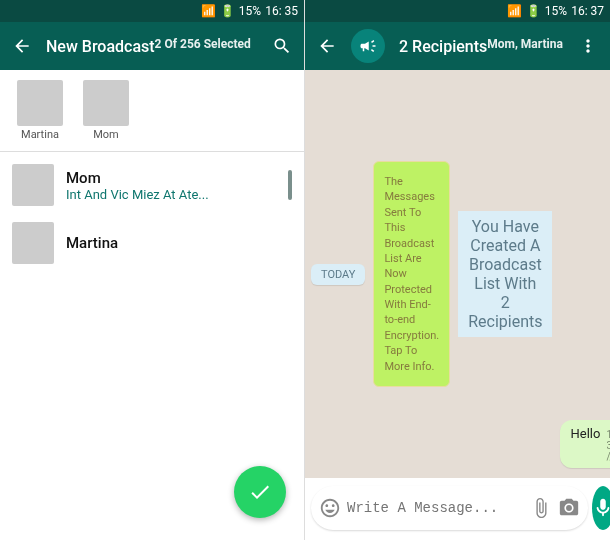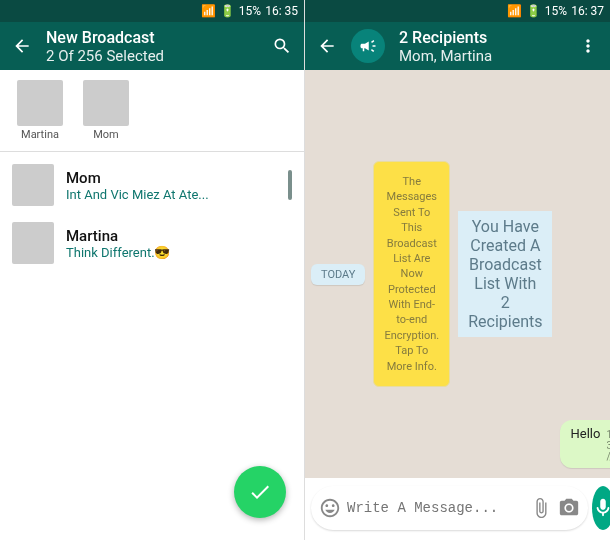--- a/index.html
+++ b/index.html
@@ -1,40 +1,40 @@
 <!DOCTYPE html>
 <html><head>
   <meta charset="utf-8">
   <style>
     * { margin: 0; padding: 0; box-sizing: border-box; }
     body { font-family: -apple-system, Roboto, sans-serif; background: #fff; width: 610px; height: 540px; display: flex; }
     .screen { width: 305px; height: 540px; position: relative; overflow: hidden; }
     .screen-left { border-right: 1px solid #ddd; }
     .statusbar { height: 22px; background: #0a4a42; color: #fff; font-size: 12px; display: flex; justify-content: flex-end; align-items: center; padding: 0 6px; gap: 4px; }
     .header { height: 48px; background: #075E54; color: #fff; display: flex; align-items: center; padding: 0 12px; gap: 14px; }
-    .header-title-block { flex: 1; display: flex; flex-direction: column; }
+    .header-title-block { flex: 1; display: flex; flex-direction: row; }
     .header-title { font-size: 16px; font-weight: 500; }
-    .header-subtitle { font-size: 15px; opacity: 0.9; }
+    .header-subtitle { font-size: 12px; opacity: 0.9; font-weight: bold; }
     .icon-btn { cursor: pointer; display: flex; align-items: center; justify-content: center; }
     .selected-row { display: flex; gap: 10px; padding: 10px 12px 6px; }
     .selected-chip { display: flex; flex-direction: column; align-items: center; width: 56px; }
     .selected-avatar { width: 46px; height: 46px; background: #ccc; border-radius: 2px; }
     .selected-name { font-size: 11px; color: #555; margin-top: 2px; text-align: center; white-space: nowrap; overflow: hidden; text-overflow: ellipsis; width: 56px; }
     .divider { height: 1px; background: #ddd; margin: 4px 0; }
     .contact-row { display: flex; align-items: center; padding: 8px 12px; gap: 12px; cursor: pointer; }
     .contact-avatar { width: 42px; height: 42px; background: #ccc; border-radius: 2px; }
     .contact-info { flex: 1; }
     .contact-name { font-size: 15px; font-weight: 500; color: #111; }
     .contact-status { font-size: 13px; color: #0f766e; }
     .selector-bar { width: 4px; height: 30px; background: #7a8f8c; border-radius: 2px; margin-left: auto; }
     .fab { position: absolute; right: 18px; bottom: 22px; width: 52px; height: 52px; border-radius: 50%; background: #25D366; display: flex; align-items: center; justify-content: center; box-shadow: 0 2px 6px rgba(0,0,0,0.3); cursor: pointer; }
     
     .chat-area { height: 408px; background: #e5ddd5; padding: 10px 6px; display: flex; flex-direction: row; align-items: center; gap: 8px; }
     .chip-today { background: #dbeef7; color: #5d7b8a; font-size: 11px; padding: 4px 10px; border-radius: 6px; box-shadow: 0 1px 1px rgba(0,0,0,0.1); }
-    .info-yellow { background: #fde047; border: 1px solid #e8dca0; color: #857b3e; font-size: 11px; padding: 12px 10px; border-radius: 6px; text-align: center; width: 93%; line-height: 1.4; }
+    .info-yellow { background: #bef264; border: 1px solid #e8dca0; color: #857b3e; font-size: 11px; padding: 12px 10px; border-radius: 6px; text-align: left; width: 93%; line-height: 1.4; }
     .info-blue { background: #dbeef7; color: #5d7b8a; font-size: 16px; padding: 6px 10px; border-radius: 0; text-align: center; width: 93%; }
     .msg-out { align-self: flex-end; background: #dcf8c6; padding: 6px 10px; border-radius: 12px; font-size: 13px; color: #222; display: flex; align-items: baseline; gap: 6px; box-shadow: 0 1px 1px rgba(0,0,0,0.1); margin-right: 4px; }
     .msg-time { font-size: 10px; color: #7a8a6e; }
     .composer { position: absolute; bottom: 10px; left: 6px; right: 6px; display: flex; align-items: center; gap: 4px; }
     .composer-input { flex: 1; background: #fff; border-radius: 22px; height: 44px; display: flex; align-items: center; padding: 0 8px; gap: 6px; box-shadow: 0 1px 2px rgba(0,0,0,0.15); }
     .composer-input input { border: none; outline: none; flex: 1; font-size: 14px; color: #4d7c0f; background: transparent; font-family: Liberation Mono, monospace; }
     .mic-btn { width: 44px; height: 44px; border-radius: 50%; background: #00a884; display: flex; align-items: center; justify-content: center; cursor: pointer; }
     .header-avatar { width: 34px; height: 34px; border-radius: 50%; background: #08837a; display: flex; align-items: center; justify-content: center; }
     svg { display: block; }
   </style>
@@ -80,21 +80,20 @@
     <div class="contact-info">
       <div class="contact-name">Mom</div>
       <div class="contact-status">Int And Vic Miez At Ate...</div>
     </div>
     <div class="selector-bar"></div>
   </div>
   <div class="contact-row">
     <div class="contact-avatar"></div>
     <div class="contact-info">
       <div class="contact-name">Martina</div>
-      <div class="contact-status">Think Different.😎</div>
     </div>
   </div>
   <div class="fab">
     <svg width="24" height="24" viewBox="0 0 24 24" fill="#fff">
         <path d="M9 16.17L4.83 12l-1.42 1.41L9 19 21 7l-1.41-1.41z"></path>
       </svg>
   </div>
 </div>
 
 <div class="screen">

